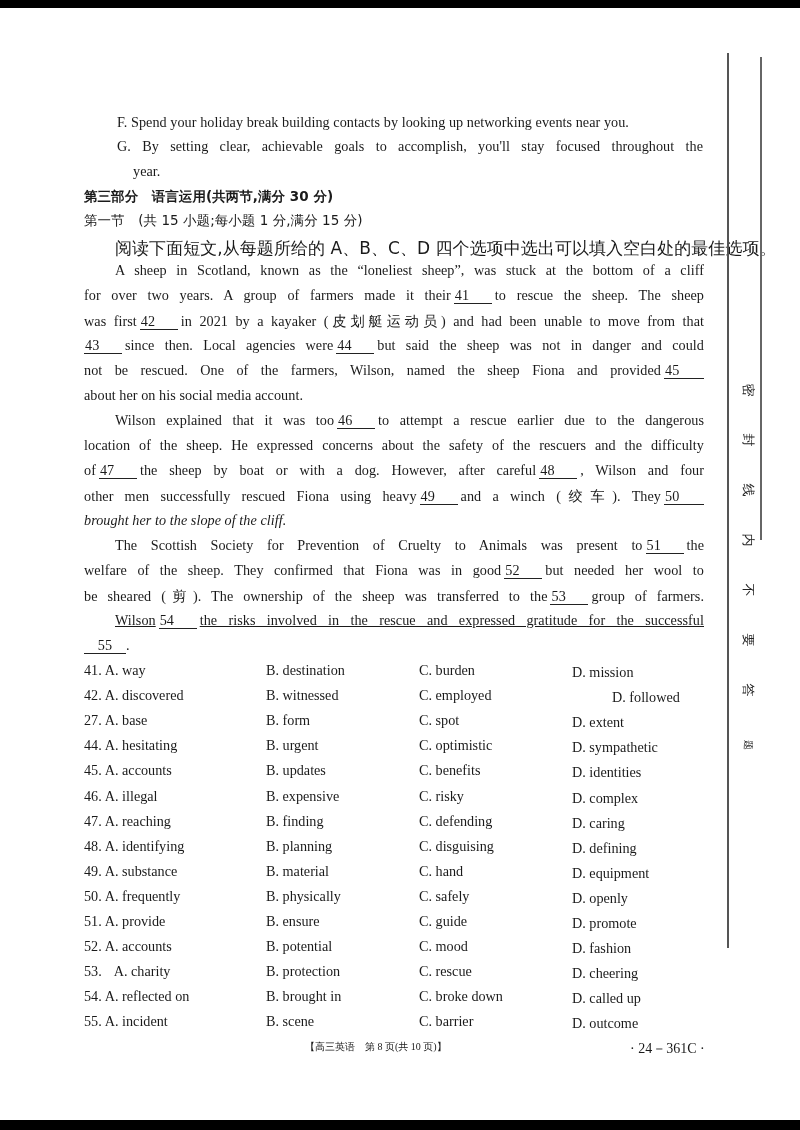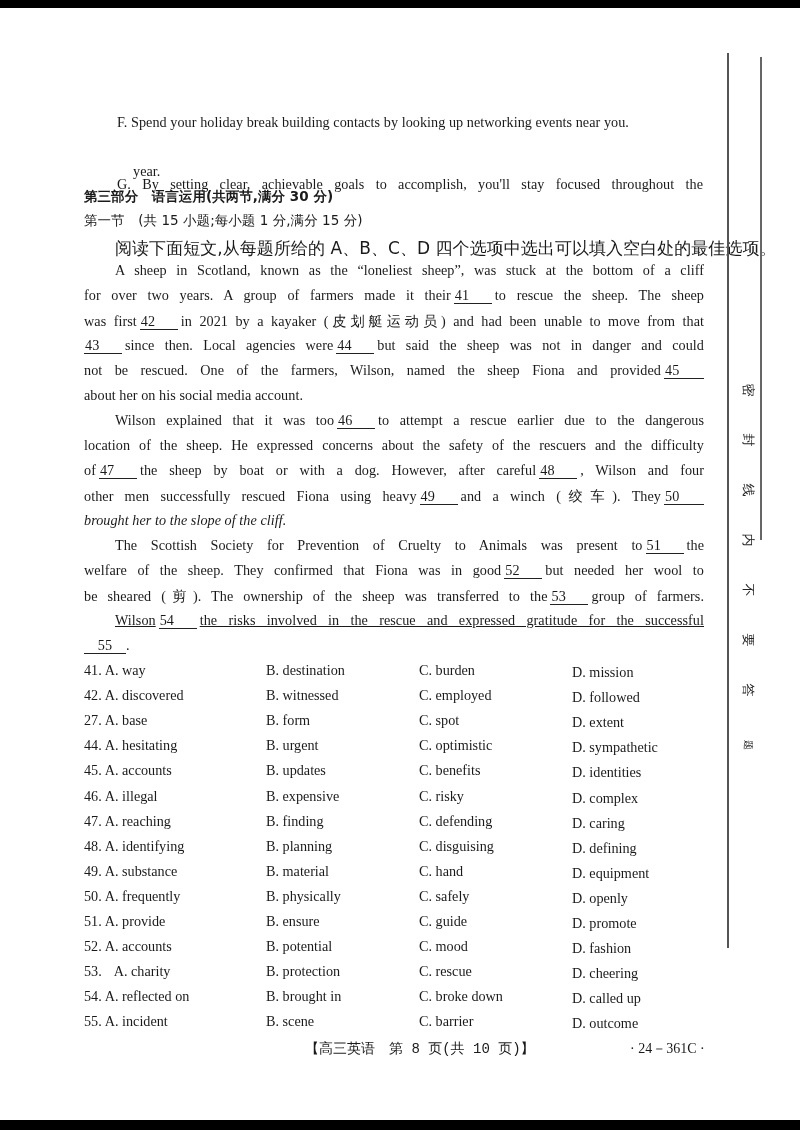--- a/index.html
+++ b/index.html
@@ -26,32 +26,32 @@
   .bold { font-weight: bold; }
   .blank {
     display: inline-block; border-bottom: 1px solid #222; text-align: center;
     line-height: 15px; padding: 0 1px; margin: 0 3px;
   }
 
   .opt-row { position: absolute; left: 84px; width: 620px; height: 22px; font-size: 14.2px; }
   .opt-row span { position: absolute; top: 0; white-space: nowrap; }
   .c0 { left: 0; } .c1 { left: 182px; } .c2 { left: 335px; } .c3 { left: 488px; }
 
-  .footer { position: absolute; top: 1040px; font-size: 14px; font-family: Liberation Mono, monospace; }
+  .footer { position: absolute; top: 1040px; font-size: 10px; font-family: Liberation Serif, serif; }
 </style>
 </head>
 <body>
 
 <div class="bar-top"></div>
 
 <div class="line" style="top:114px;left:117px;">
   <span>F.</span>
   <span>Spend your holiday break building contacts by looking up networking events near you.</span>
 </div>
-<div class="line just" style="top:138px;left:117px;width:586px;margin-top:38px;">
+<div class="line just" style="top:138px;left:117px;width:586px;">
   <span>G.</span>
   <span>By setting clear, achievable goals to accomplish, you'll stay focused throughout the</span>
 </div>
 <div class="line" style="top:163px;left:133px;">year.</div>
 
 <div class="line cjk bold" style="top:188px;font-size:13.5px;">第三部分　语言运用(共两节,满分 30 分)</div>
 <div class="line cjk" style="top:212px;font-size:13.5px;">第一节　(共 15 小题;每小题 1 分,满分 15 分)</div>
 <div class="line cjk" style="top:237px;left:115px;font-size:17px;">阅读下面短文,从每题所给的 A、B、C、D 四个选项中选出可以填入空白处的最佳选项。</div>
 
 <div class="line just" style="top:262px;left:115px;width:589px;">A sheep in Scotland, known as the “loneliest sheep”, was stuck at the bottom of a cliff</div>
@@ -102,21 +102,21 @@
     <div class="opt-row" style="top: 662px;">
       <span class="c0"><span style="position: static;">41.</span><span style="position: static; margin-left: 3px;">A. way</span></span>
       <span class="c1">B. destination</span>
       <span class="c2">C. burden</span>
       <span class="c3" style="top: 2px;">D. mission</span>
     </div>
     <div class="opt-row" style="top: 687.1px;">
       <span class="c0"><span style="position: static;">42.</span><span style="position: static; margin-left: 3px;">A. discovered</span></span>
       <span class="c1">B. witnessed</span>
       <span class="c2">C. employed</span>
-      <span class="c3" style="top: 2px;">D. followed</span>
+      <span class="c3" style="top: 2px; margin-left: 40px;">D. followed</span>
     </div>
     <div class="opt-row" style="top: 712.2px;">
       <span class="c0"><span style="position: static;">27.</span><span style="position: static; margin-left: 3px;">A. base</span></span>
       <span class="c1">B. form</span>
       <span class="c2">C. spot</span>
       <span class="c3" style="top: 2px;">D. extent</span>
     </div>
     <div class="opt-row" style="top: 737.3px;">
       <span class="c0"><span style="position: static;">44.</span><span style="position: static; margin-left: 3px;">A. hesitating</span></span>
       <span class="c1">B. urgent</span>

